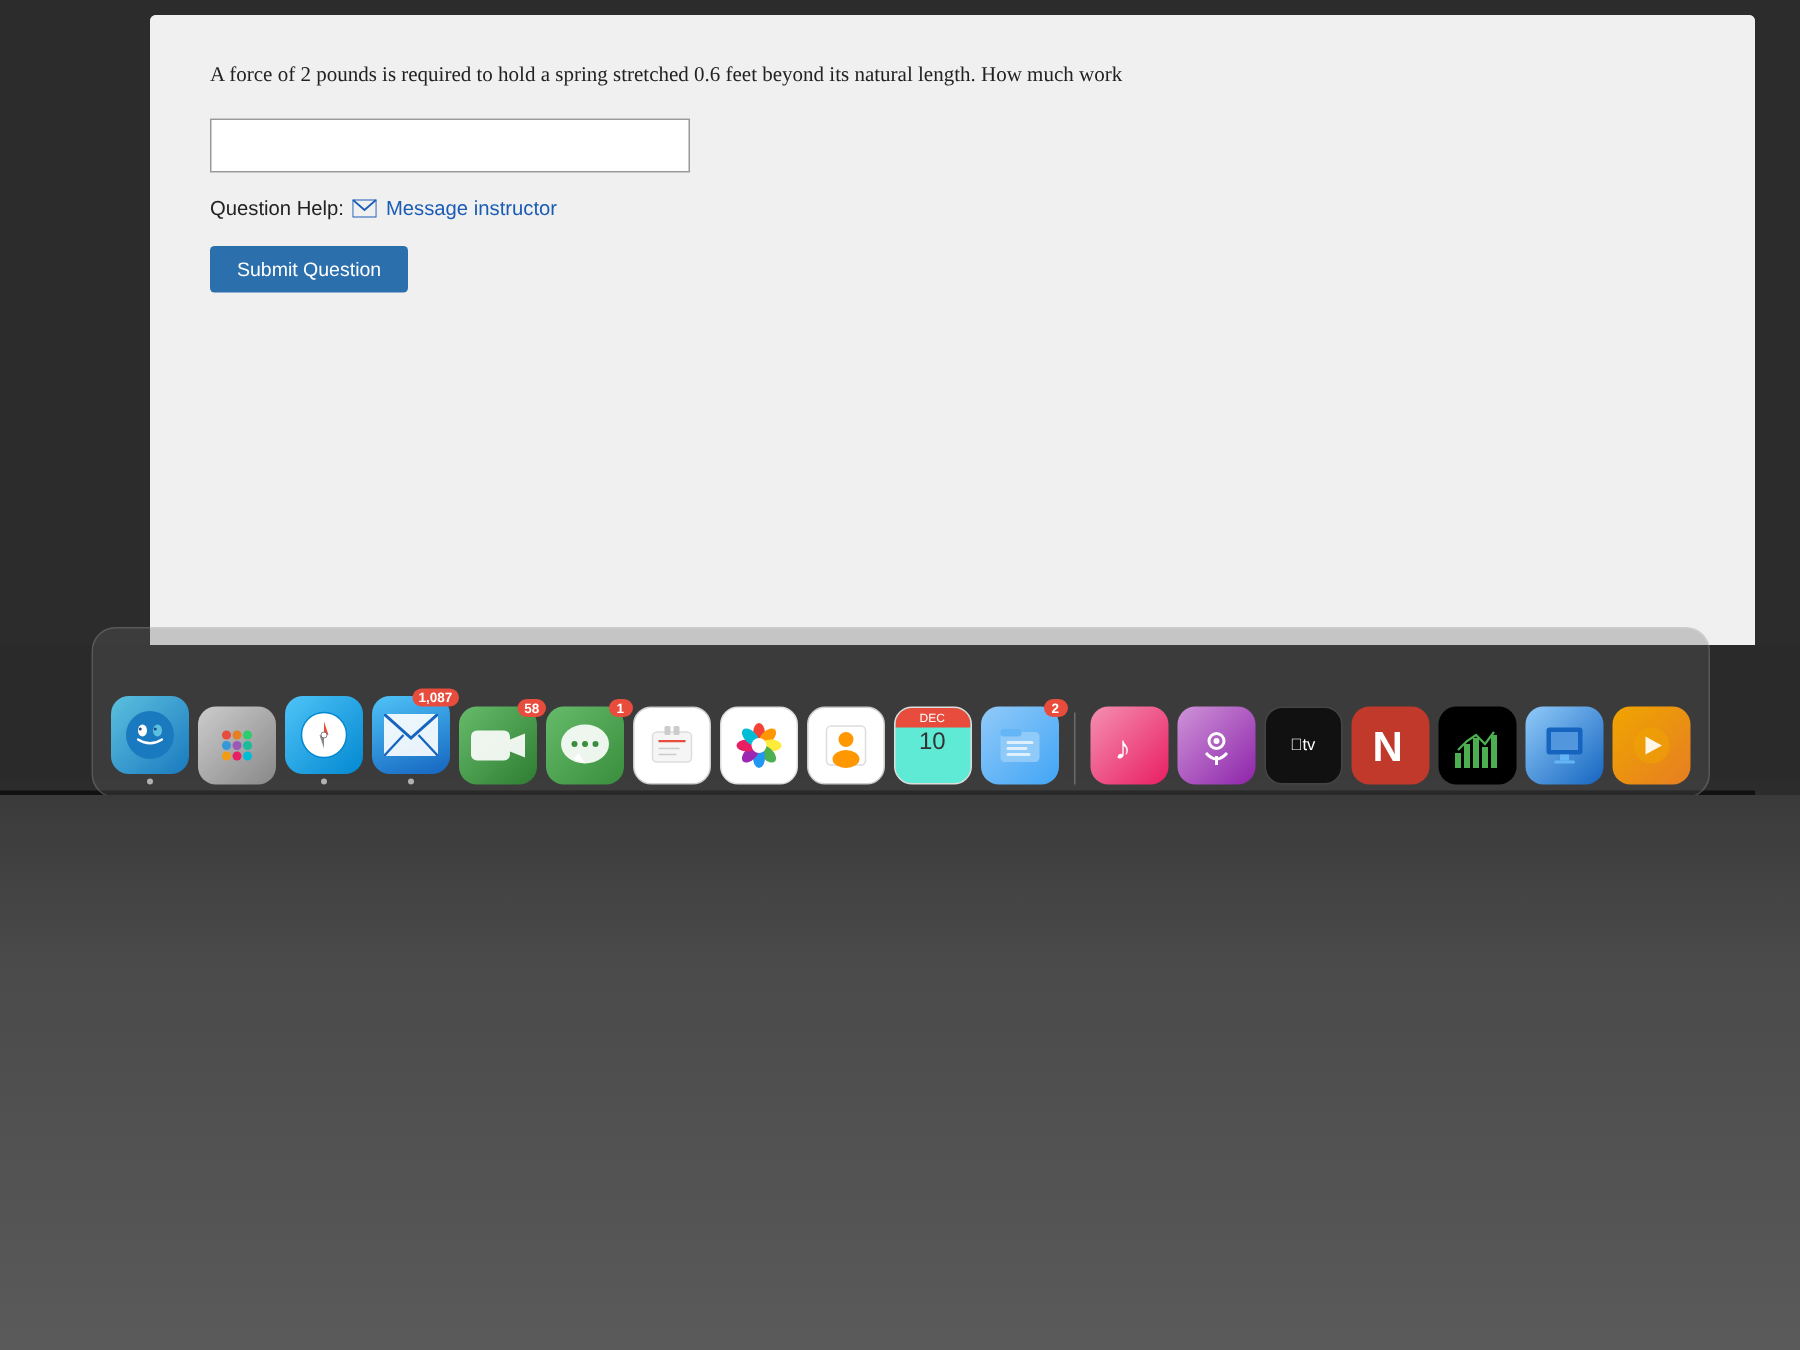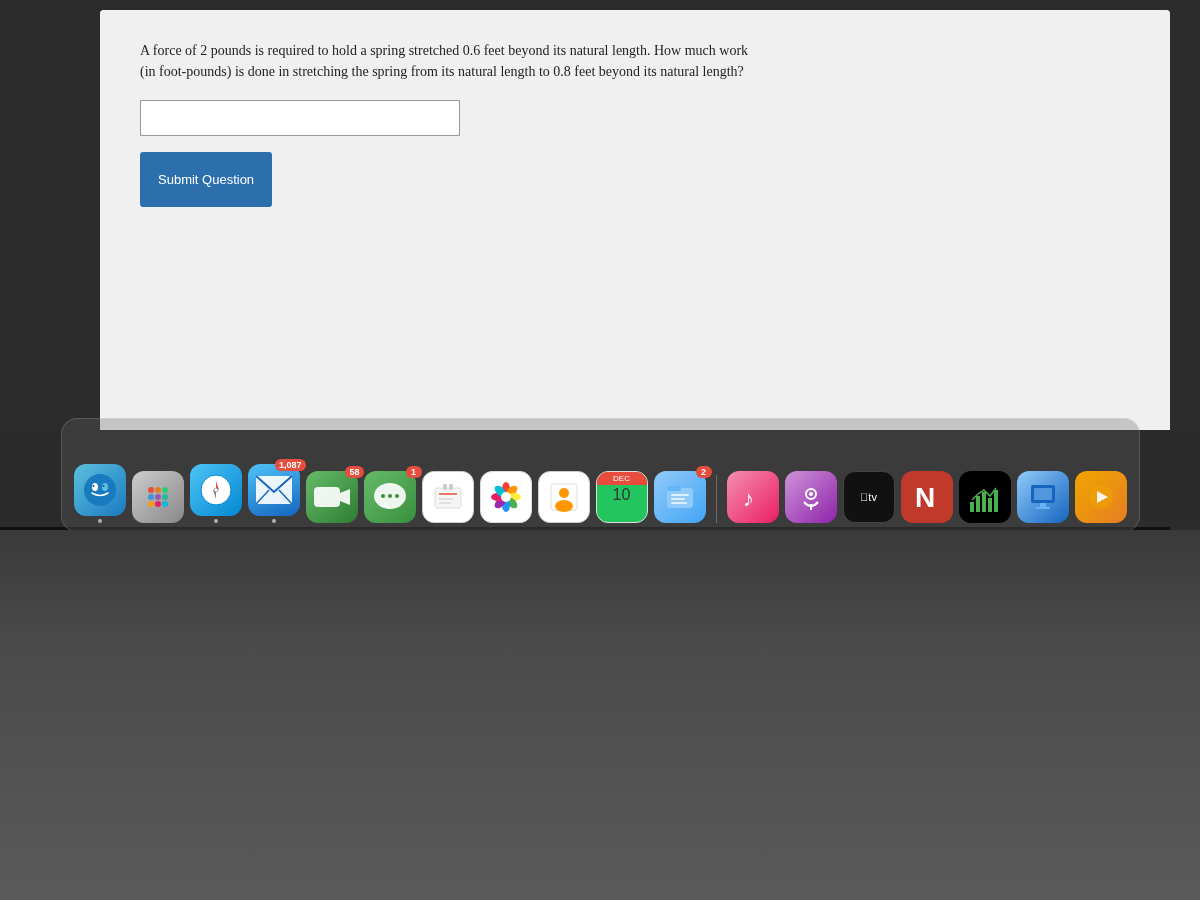--- a/index.html
+++ b/index.html
@@ -79,21 +79,21 @@
       gap: 5px;
       color: #1a5cb5;
       text-decoration: none;
       font-size: 13.5px;
     }
 
     .submit-btn {
       background: #2c6fad;
       color: white;
       border: none;
-      padding: 20px 18px;
+      padding: 8px 18px;
       font-size: 13px;
       border-radius: 3px;
       cursor: pointer;
       font-family: inherit;
     }
 
     
     .dock-area {
       position: absolute;
       top: 430px;
@@ -255,27 +255,37 @@
 <div class="left-panel"></div>
 
 <div class="screen-outer">
 
   <div class="screen-inner">
     <div class="screen-content">
       
       
       <p class="question-text">
         <span>A force of 2 pounds is required to hold a spring stretched 0.6 feet beyond its natural length. How much work</span><br>
-        <span>(in foot-pounds) is done in stretching the spring from its natural length to 0.8 feet beyond its natural length?</span>
       </p>
 
       
       <input type="text" class="answer-input" placeholder="" style="">
 
       
+      <div class="question-help">
+        <span class="question-help-label">Question Help:</span>
+
+        <svg width="16" height="12" viewBox="0 0 16 12">
+          <rect x="0" y="0" width="16" height="12" rx="1" fill="none" stroke="#1a5cb5" stroke-width="1.2"></rect>
+          <polyline points="0,0 8,7 16,0" fill="none" stroke="#1a5cb5" stroke-width="1.2"></polyline>
+        </svg>
+        <a href="#" class="message-instructor-link">
+          <span>Message instructor</span>
+        </a>
+      </div>
 
       
       <button class="submit-btn">
         <span>Submit Question</span>
       </button>
 
     </div>
   </div>
 
 </div>
@@ -398,21 +408,21 @@
       <div class="dock-icon contacts-icon" style="background:white;">
         <svg width="34" height="34" viewBox="0 0 34 34">
           <rect x="4" y="4" width="26" height="26" rx="3" fill="white" stroke="#ddd" stroke-width="1"></rect>
           <circle cx="17" cy="13" r="5" fill="#ff9800"></circle>
           <ellipse cx="17" cy="26" rx="9" ry="6" fill="#ff9800"></ellipse>
         </svg>
       </div>
     </div>
 
     <div class="dock-item">
-      <div class="dock-icon calendar-icon" style="background:#22c55e; padding:0; overflow:hidden;margin-top:44px;">
+      <div class="dock-icon calendar-icon" style="background:#5eead4; padding:0; overflow:hidden;margin-top:44px;">
         <div class="cal-inner">
           <div class="cal-header">DEC</div>
           <div class="cal-date">10</div>
         </div>
       </div>
     </div>
 
     <div class="dock-item">
       <div class="dock-icon files-icon">
         <svg width="34" height="34" viewBox="0 0 34 34">

